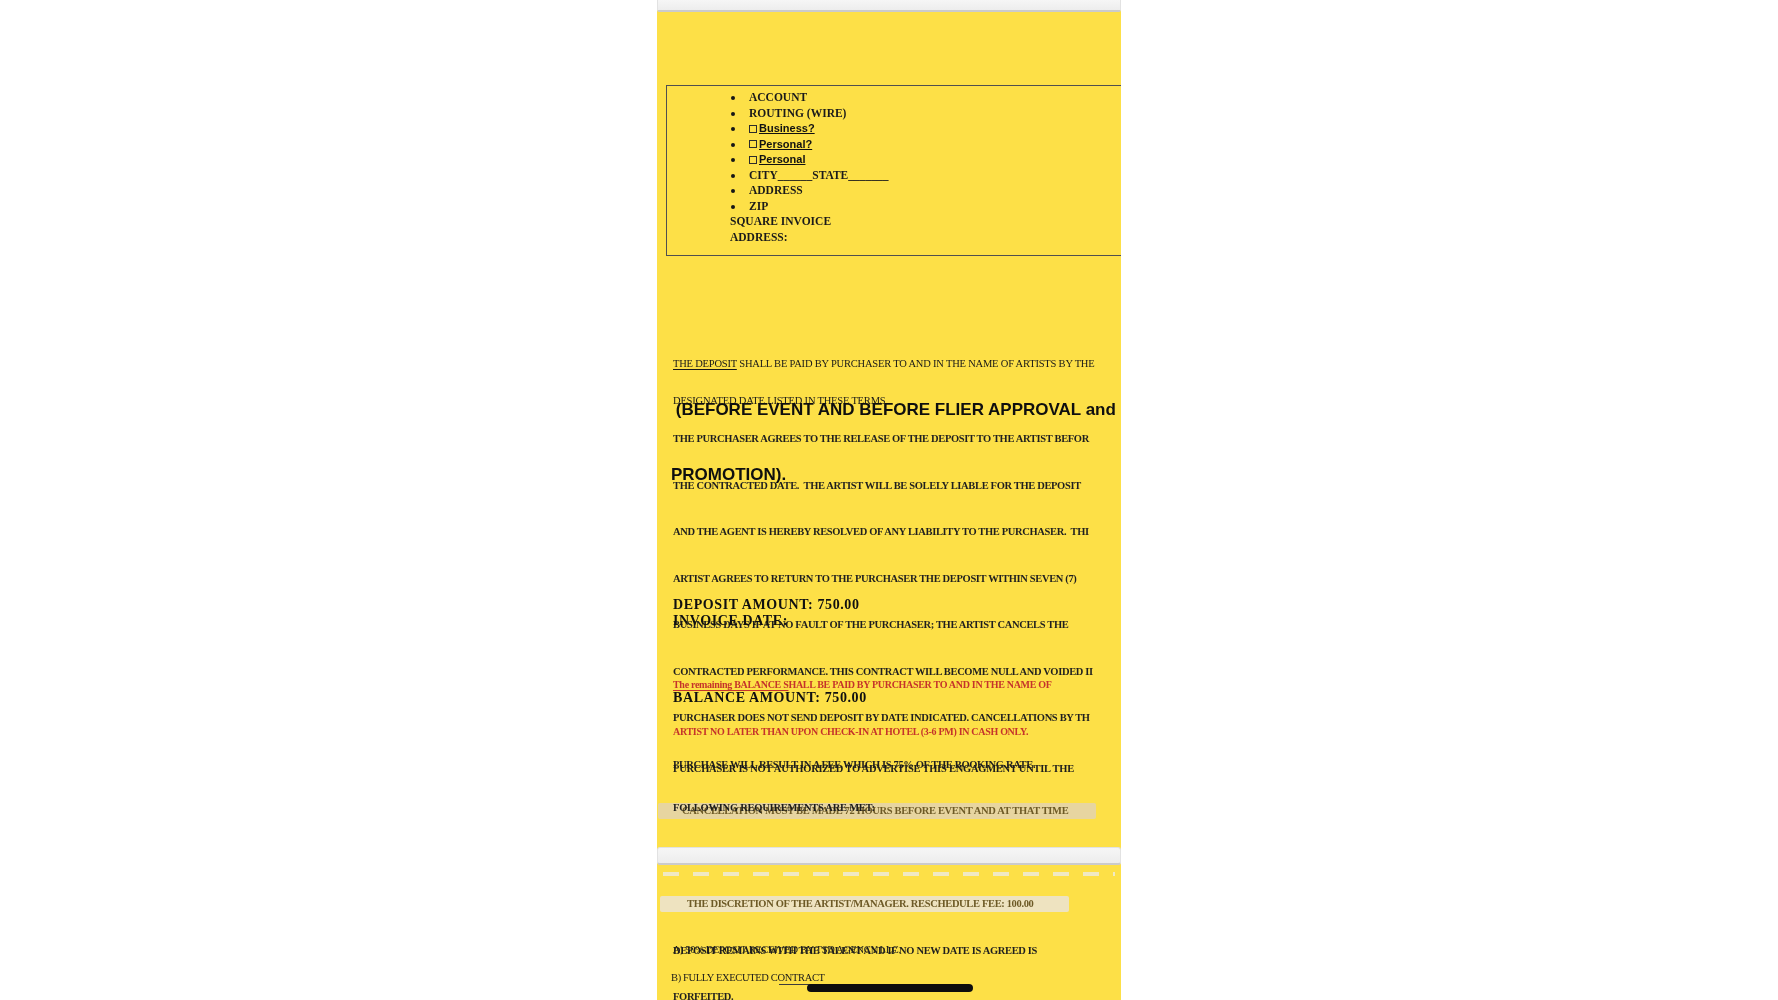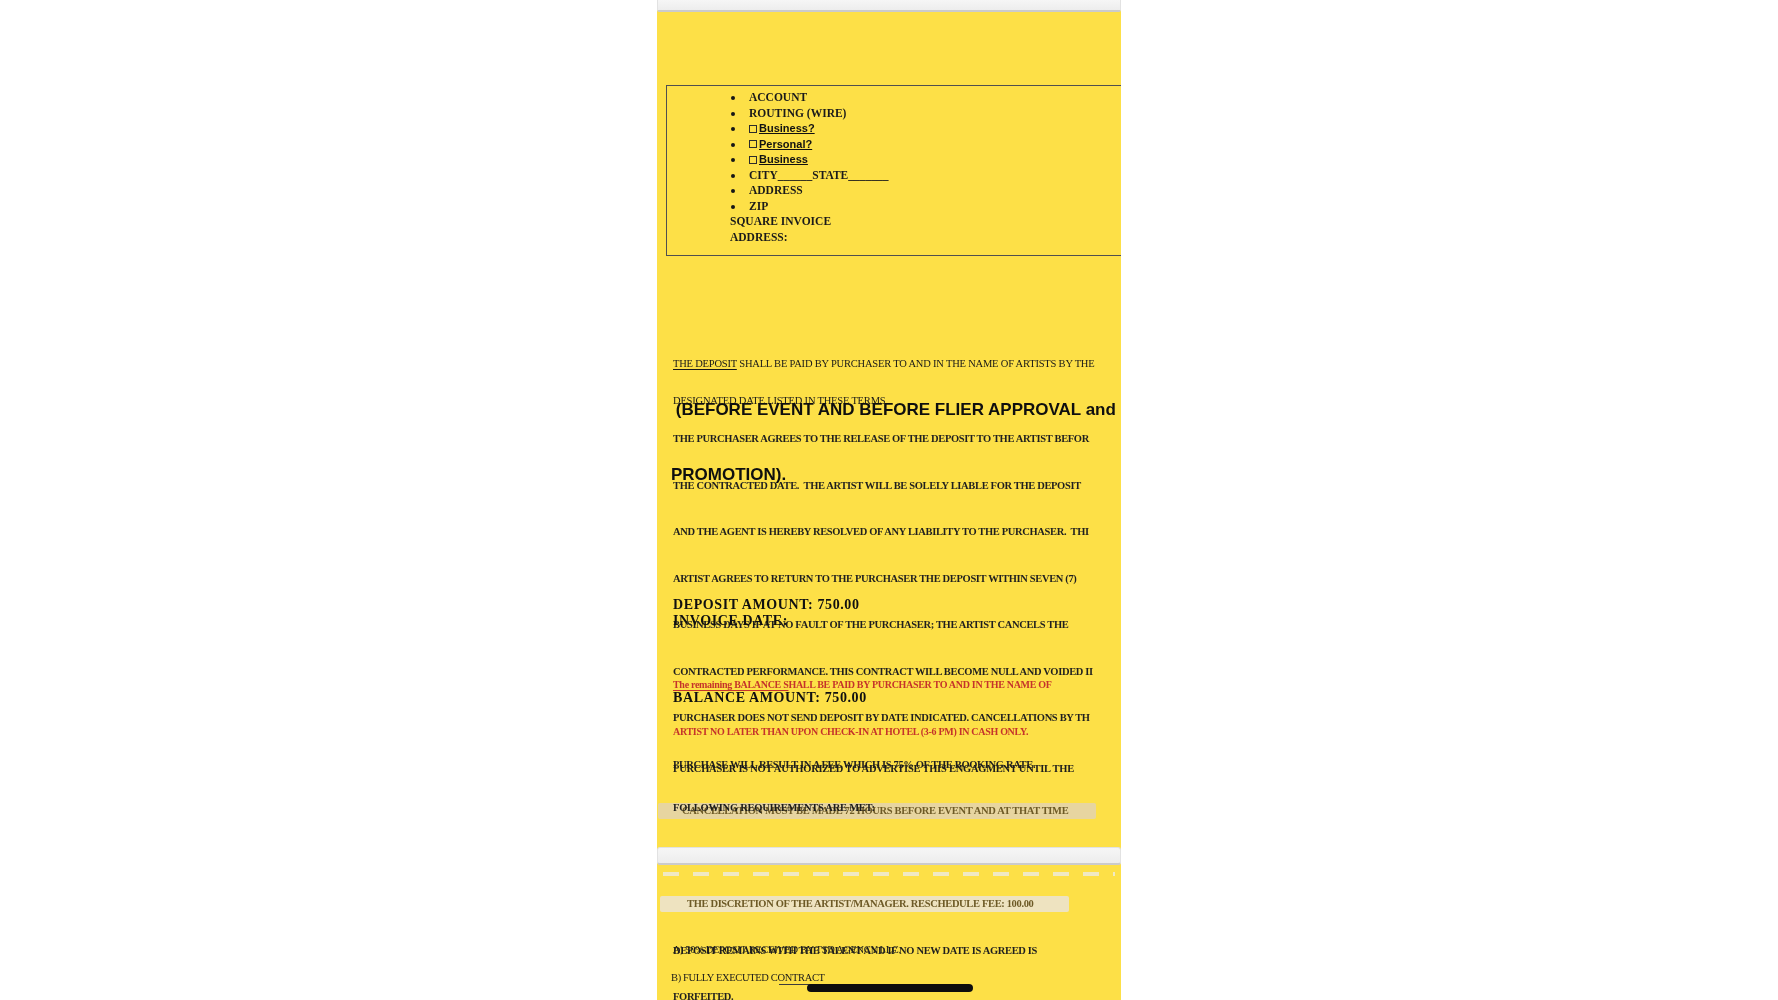--- a/index.html
+++ b/index.html
@@ -85,21 +85,21 @@
     <div class="row">
       <span class="bcol">
           <span class="blt"></span>
         </span>
       <span class="sans"><span class="cb"></span><span>Personal?</span></span>
     </div>
     <div class="row">
       <span class="bcol">
           <span class="blt"></span>
         </span>
-      <span class="sans"><span class="cb"></span><span>Business</span></span>
+      <span class="sans"><span class="cb"></span><span>Personal</span></span>
     </div>
     <div class="row">
       <span class="bcol">
           <span class="blt"></span>
         </span>
       <span class="ser">CITY______STATE_______</span>
     </div>
     <div class="row">
       <span class="bcol">
           <span class="blt"></span>

